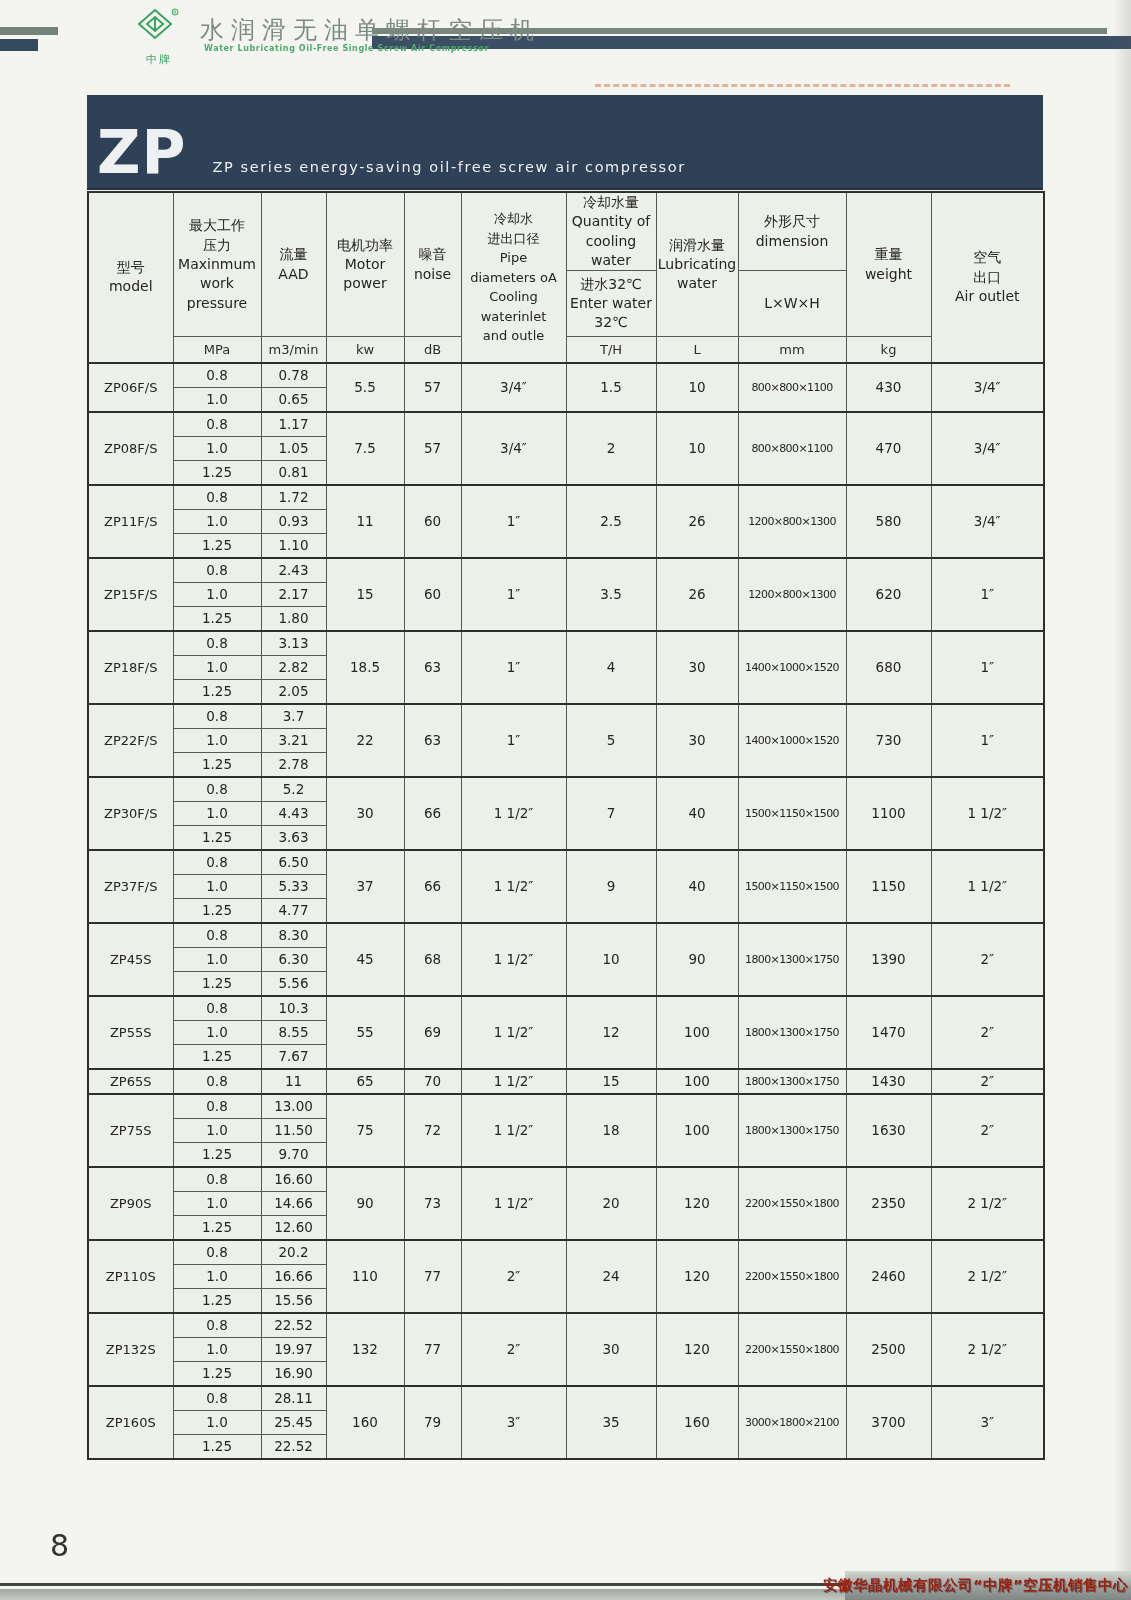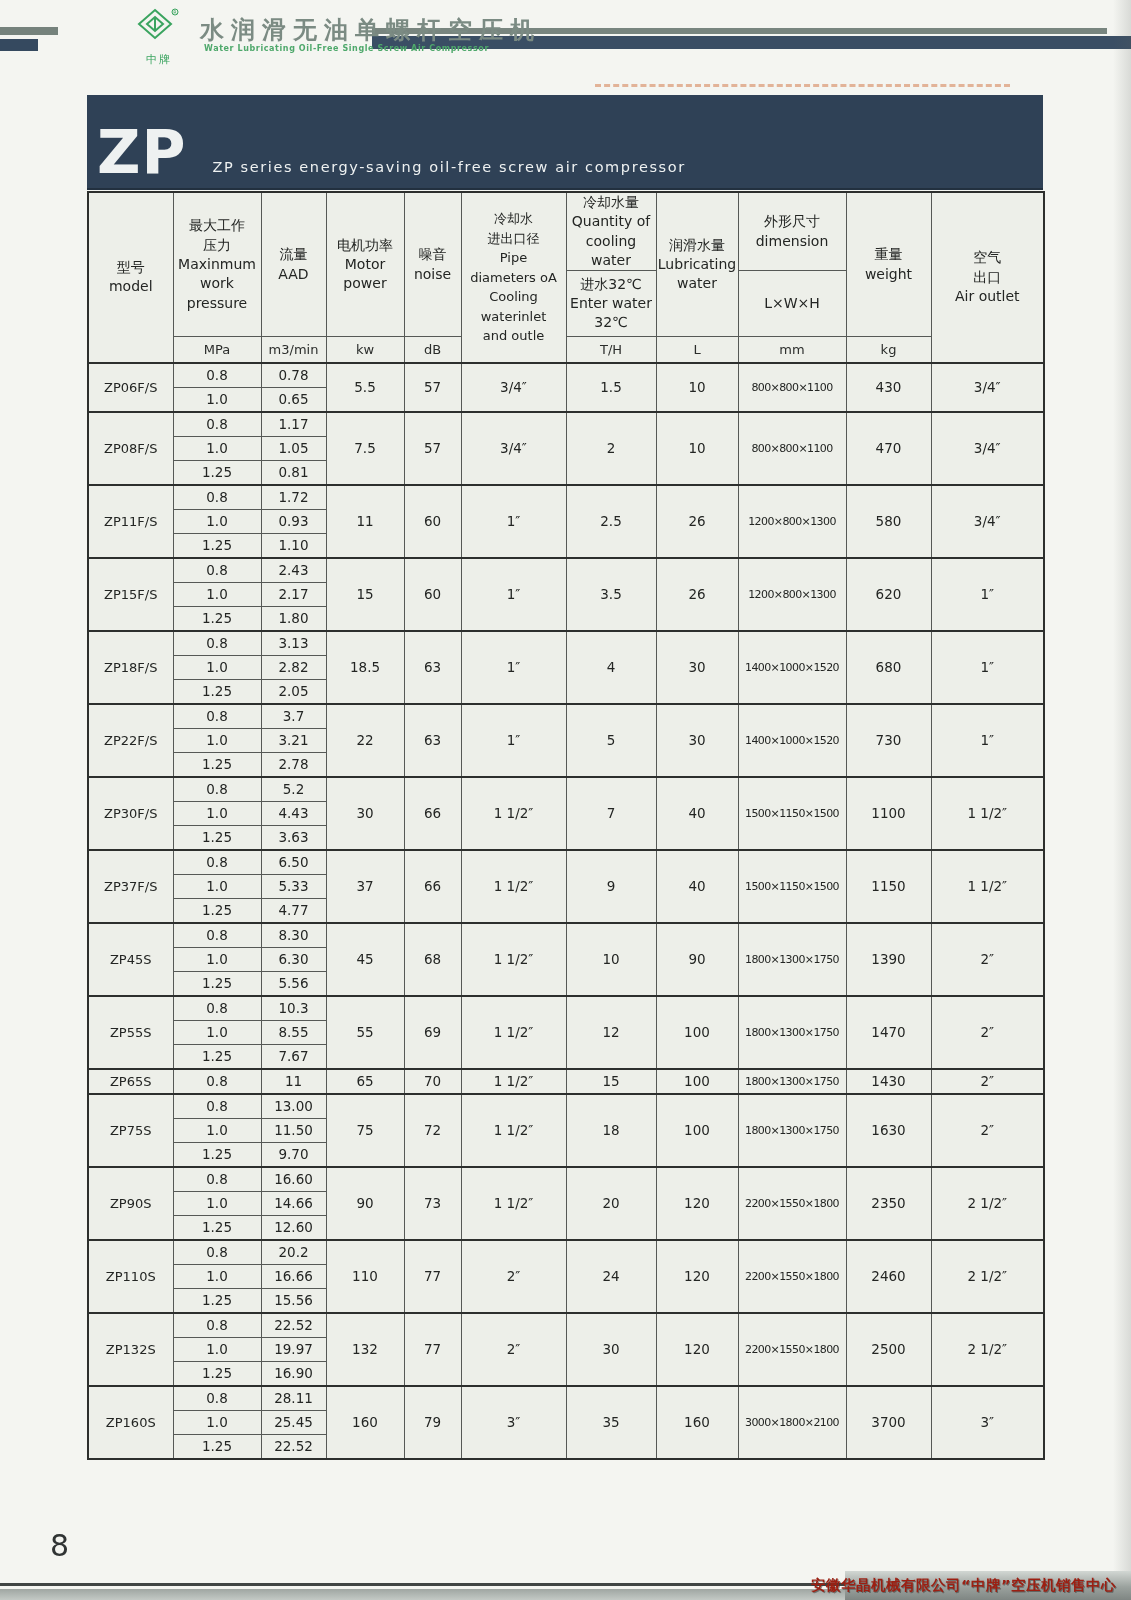--- a/index.html
+++ b/index.html
@@ -14,21 +14,21 @@
   .bar{position:absolute;}
   .bar-left-thin{left:0;top:27px;width:58px;height:8px;background:#75827c;}
   .bar-left-thick{left:0;top:39px;width:38px;height:12px;background:#35495f;}
   .bar-right-thin{left:372px;top:28px;width:735px;height:6px;background:#78857f;}
   .bar-right-thick{left:372px;top:36px;width:759px;height:13px;background:#3a4e64;}
   .logo{position:absolute;left:133px;top:8px;width:52px;text-align:center;}
   .logo svg{display:block;margin:0 auto;}
   .logo .logo-name{font-size:11px;color:#3aa45f;letter-spacing:2px;margin-top:12px;font-weight:normal;}
   .brand-cn{
     position:absolute;left:200px;top:14px;font-size:24px;letter-spacing:7px;
-    color:#7b8b83;font-weight:700;
+    color:#7b8b83;font-weight:400;
   }
   .brand-en{
     position:absolute;left:204px;top:44px;font-size:8px;color:#4ea86b;
     letter-spacing:0.6px;font-weight:bold;
   }
   .artifact-dashes{
     position:absolute;left:595px;top:84px;width:415px;height:0;
     border-top:3px dashed rgba(205,100,45,0.45);
   }
   
@@ -66,21 +66,21 @@
   .page-num{position:absolute;left:50px;top:1528px;font-size:30px;color:#303434;}
   .edge-right{position:absolute;right:0;top:0;width:18px;height:1600px;
     background:linear-gradient(90deg,rgba(0,0,0,0) 0%,rgba(90,95,92,0.18) 100%);}
   .page-edge{position:absolute;left:0;top:1589px;width:1131px;height:11px;
     background:linear-gradient(180deg,#9fa6a2,#c3c9c5);}
   .bottom-line{position:absolute;left:0;top:1583px;width:875px;height:3px;background:#404543;}
   .stamp-band{
     position:absolute;right:0;top:1571px;width:286px;height:29px;
     background:linear-gradient(180deg,#d2d7d3 0%,#9ba29e 55%,#7f8683 100%);
     display:flex;align-items:center;justify-content:flex-end;
-    padding-right:15px;box-sizing:border-box;
+    padding-right:3px;box-sizing:border-box;
   }
   .stamp-text{
     font-size:14.5px;font-weight:bold;color:#9c1f12;letter-spacing:0.5px;
     text-shadow:1px 1px 0 rgba(60,60,58,0.55);white-space:nowrap;
   }
 </style>
 </head>
 <body>
 
 <div class="bar bar-left-thin"></div>

